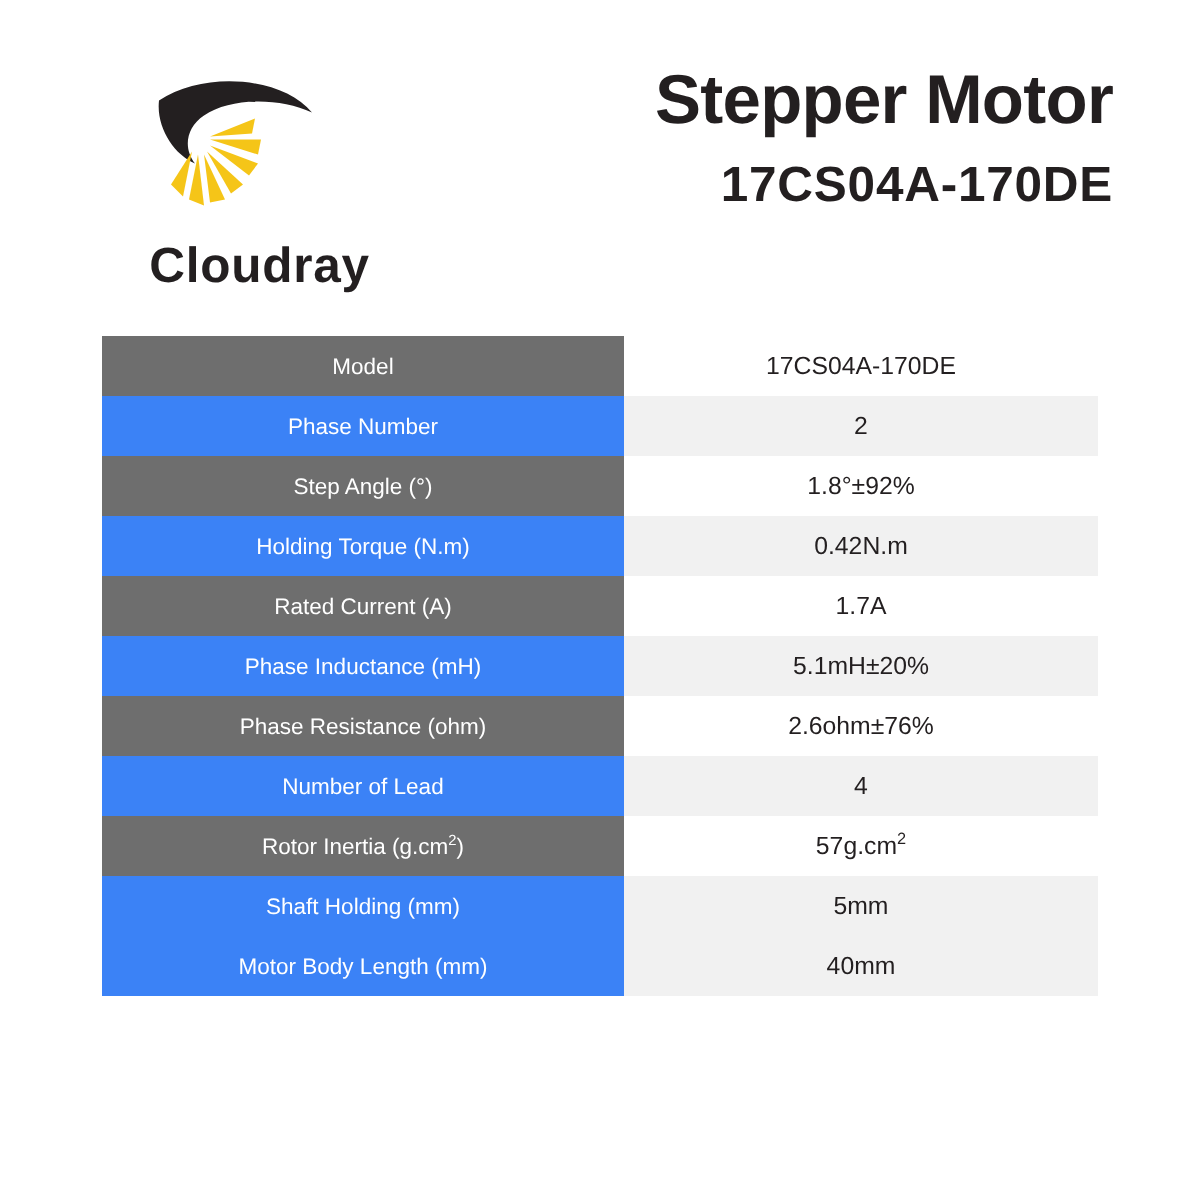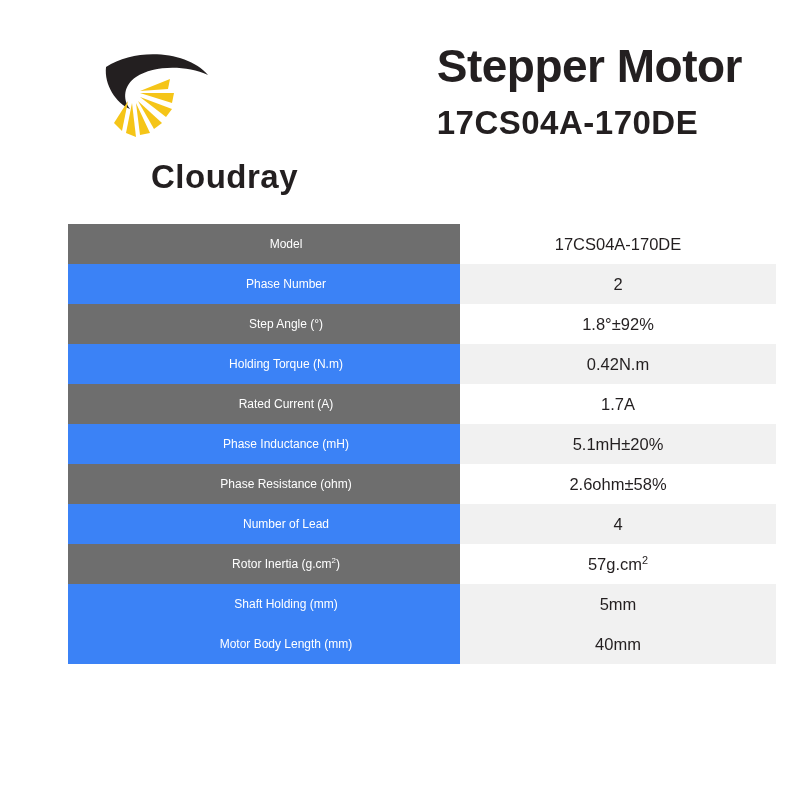--- a/index.html
+++ b/index.html
@@ -45,27 +45,28 @@
   }
   .brand-name {
     position: absolute;
     left: 0px;
     top: 118px;
     width: 250px;
     font-size: 33px;
     font-weight: bold;
     letter-spacing: 0.5px;
     color: #231f20;
-    text-align: right;
+    text-align: center;
     font-family: "Liberation Sans", sans-serif;
   }
   .title-block {
     position: absolute;
     right: 58px;
     top: 12px;
+    text-align: right;
   }
   .product-title {
     font-size: 46px;
     font-weight: bold;
     color: #231f20;
     line-height: 1.05;
     letter-spacing: -0.5px;
   }
   .product-model {
     margin-top: 14px;
@@ -92,22 +93,21 @@
     font-size: 16.5px;
     text-align: center;
     vertical-align: middle;
     color: #231f20;
     border: 0;
   }
   .spec-table td.label {
     width: 348px;
     background: #6e6e6e;
     color: #ffffff;
-    font-size: 12px;
-    padding-left: 44px;
+    font-size: 15px;
   }
   .spec-table tr.alt td.label {
     background: #3b82f6;
   }
   .spec-table td.value {
     width: 316px;
     background: #ffffff;
   }
   .spec-table tr.alt td.value {
     background: #f1f1f1;
@@ -171,21 +171,21 @@
         <tr>
           <td class="label">Rated Current (A)</td>
           <td class="value">1.7A</td>
         </tr>
         <tr class="alt">
           <td class="label">Phase Inductance (mH)</td>
           <td class="value">5.1mH±20%</td>
         </tr>
         <tr>
           <td class="label">Phase Resistance (ohm)</td>
-          <td class="value">2.6ohm±58%</td>
+          <td class="value">2.6ohm±76%</td>
         </tr>
         <tr class="alt">
           <td class="label">Number of Lead</td>
           <td class="value">4</td>
         </tr>
         <tr>
           <td class="label">Rotor Inertia (g.cm<sup>2</sup>)</td>
           <td class="value">57g.cm<sup>2</sup></td>
         </tr>
         <tr class="alt">

